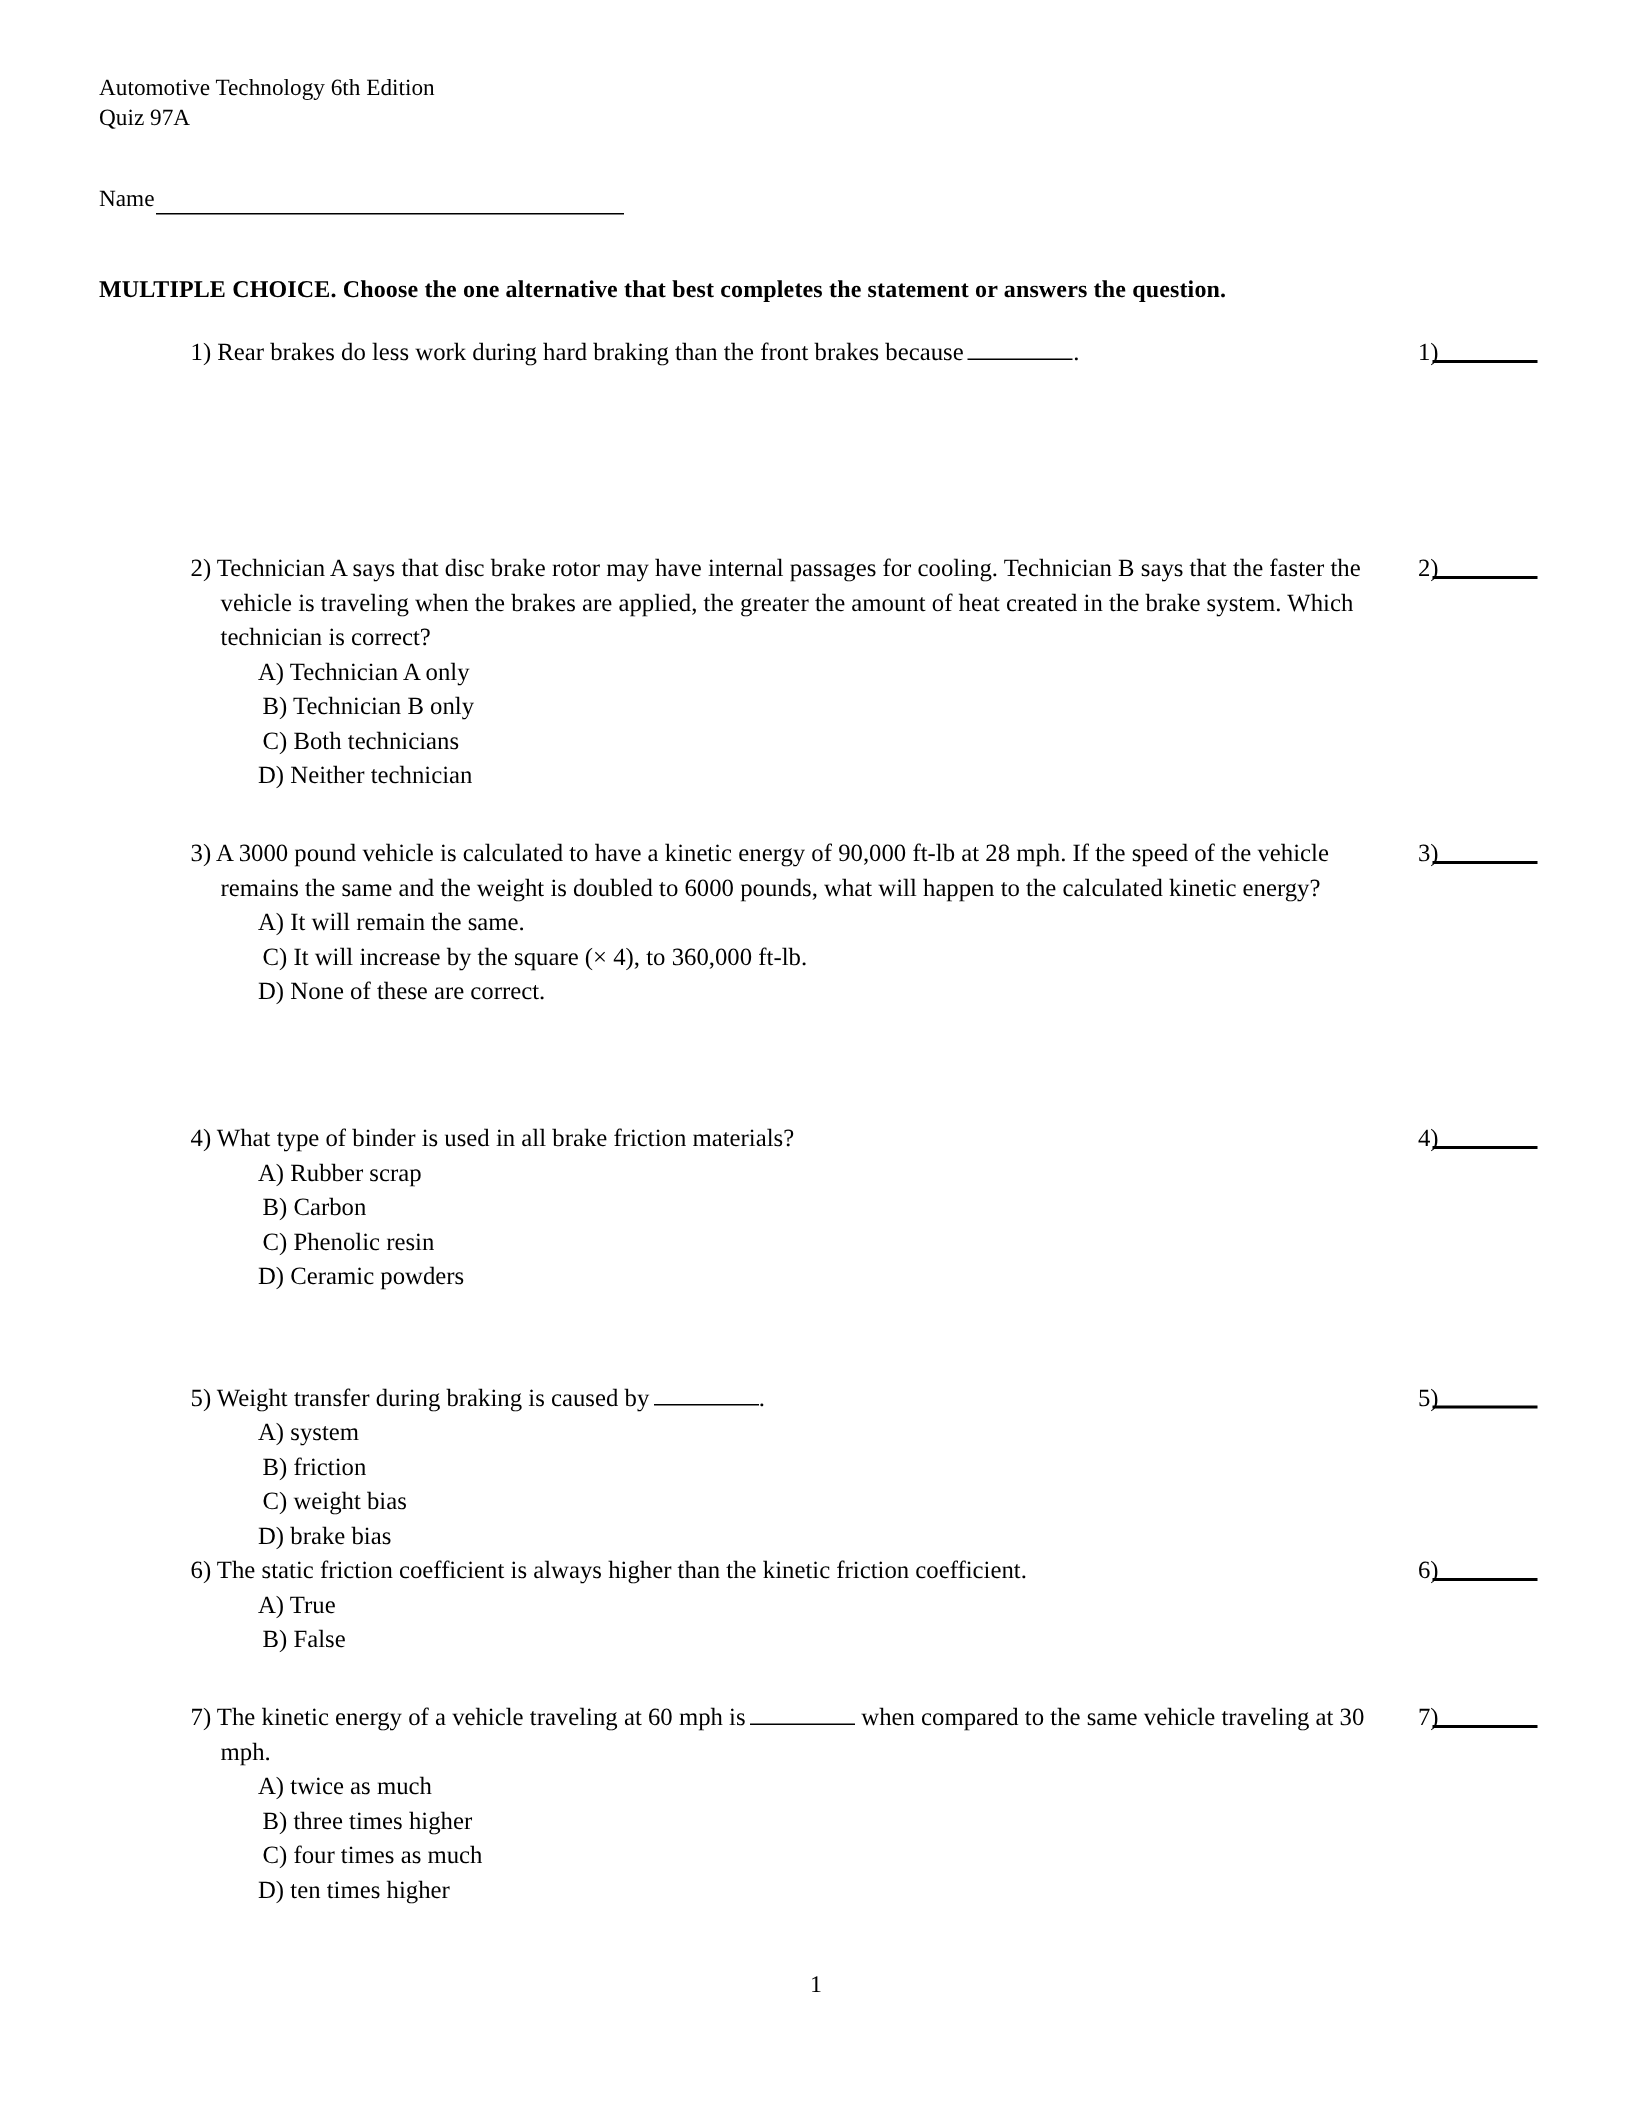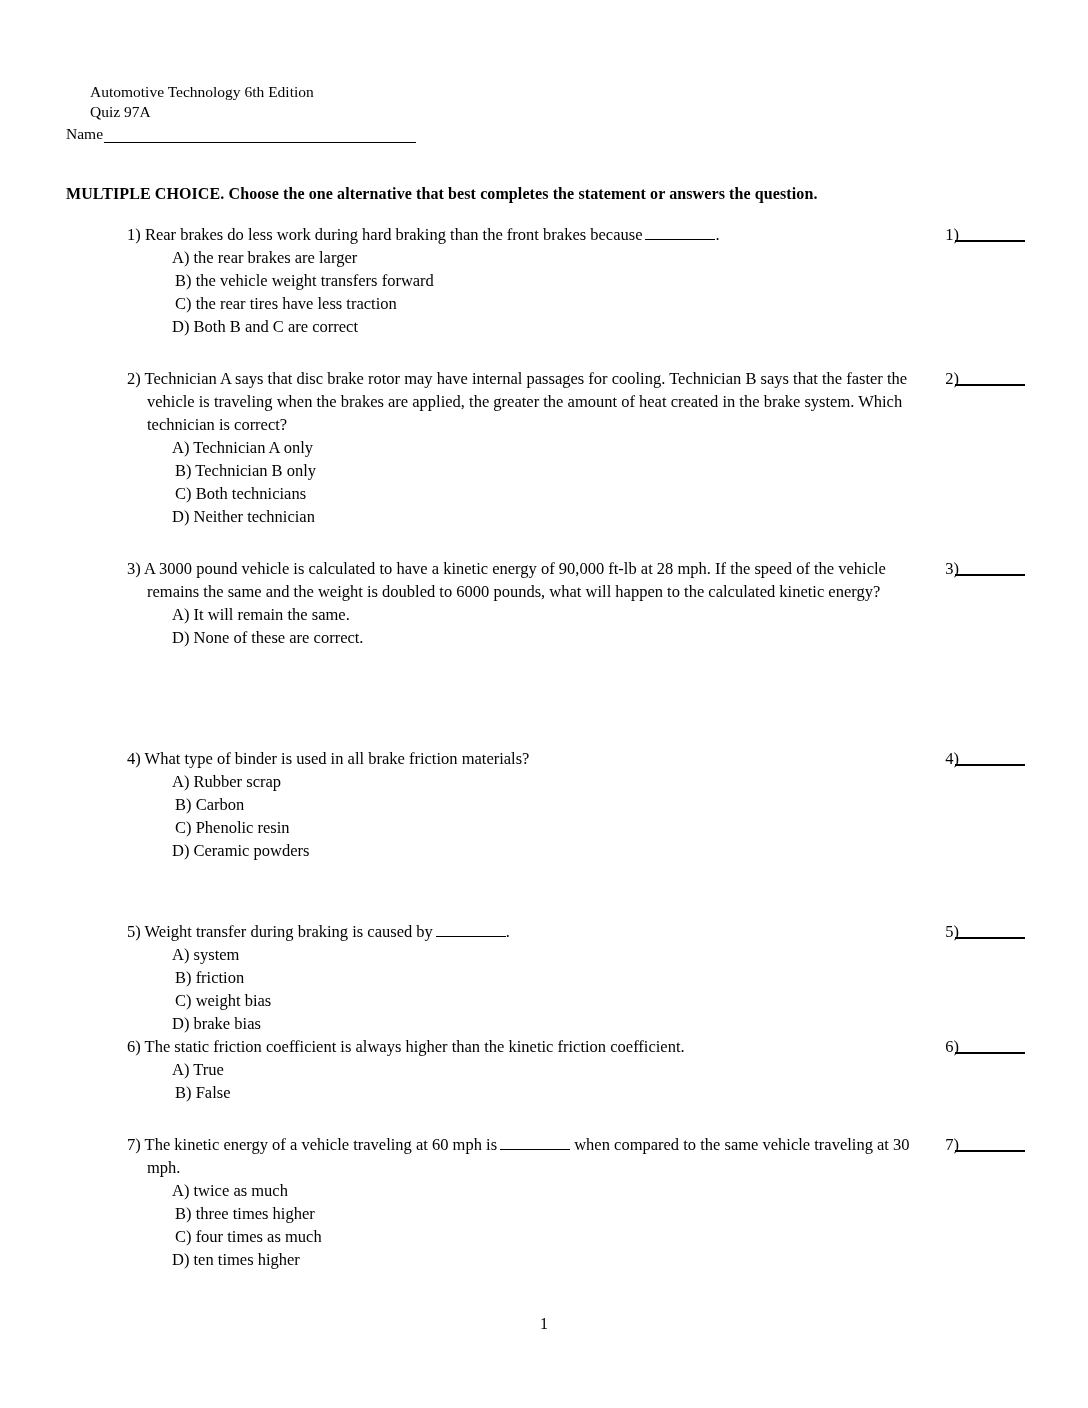--- a/index.html
+++ b/index.html
@@ -1,21 +1,21 @@
 <!DOCTYPE html>
 <html><head>
 <meta charset="utf-8">
 <style>
   html, body { margin: 0; padding: 0; background: #ffffff; }
   body {
     width: 1088px; height: 1408px; position: relative; overflow: hidden;
     font-family: "Liberation Serif", "DejaVu Serif", serif; color: #000;
   }
-  .header { position: absolute; left: 66px; top: 82px; font-size: 15.5px; line-height: 20px; margin-left: 24px; }
-  .name-row { position: absolute; left: 66px; top: 124px; font-size: 15.5px; display: flex; align-items: center; }
+  .header { position: absolute; left: 66px; top: 49px; font-size: 15.5px; line-height: 20px; }
+  .name-row { position: absolute; left: 66px; top: 124px; font-size: 15.5px; display: flex; align-items: flex-start; }
   .name-line { display: inline-block; width: 312px; border-bottom: 1px solid #000; height: 18px; margin-left: 1px; }
   .instructions { position: absolute; left: 66px; top: 185px; font-size: 16px; font-weight: bold; letter-spacing: 0.1px; }
   .question { position: absolute; left: 127px; width: 960px; font-size: 16.5px; line-height: 23px; }
   .q-stem { width: 780px; padding-left: 20px; text-indent: -20px; }
   .q-num-right { position: absolute; left: 802px; top: 0; width: 30px; text-align: right; }
   .answer-line { position: absolute; left: 828px; top: 17px; width: 70px; border-bottom: 2px solid #000; }
   .choices { padding-left: 45px; }
   .choice { height: 23px; }
   .choice.b, .choice.c { padding-left: 3px; }
   .blank { display: inline-block; width: 70px; border-bottom: 1px solid #000; height: 14px; vertical-align: baseline; margin-left: 3px; }
@@ -36,26 +36,20 @@
 
 <div class="instructions">MULTIPLE CHOICE.  Choose the one alternative that best completes the statement or answers the question.</div>
 
 <div class="question" style="top:223px;">
   <div class="q-stem">
     <span>1)</span>
     <span>Rear brakes do less work during hard braking than the front brakes because</span><span class="blank"></span><span>.</span>
   </div>
   <span class="q-num-right">1)</span>
   <span class="answer-line"></span>
-  <div class="choices">
-    <div class="choice a">A) the rear brakes are larger</div>
-    <div class="choice b">B) the vehicle weight transfers forward</div>
-    <div class="choice c">C) the rear tires have less traction</div>
-    <div class="choice d">D) Both B and C are correct</div>
-  </div>
 </div>
 
 <div class="question" style="top:367px;">
   <div class="q-stem">
     <span>2)</span>
     <span>Technician A says that disc brake rotor may have internal passages for cooling. Technician B says that the faster the vehicle is traveling when the brakes are applied, the greater the amount of heat created in the brake system. Which technician is correct?</span>
   </div>
   <span class="q-num-right">2)</span>
   <span class="answer-line"></span>
   <div class="choices">
@@ -68,20 +62,21 @@
 
 <div class="question" style="top:557px;">
   <div class="q-stem">
     <span>3)</span>
     <span>A 3000 pound vehicle is calculated to have a kinetic energy of 90,000 ft-lb at 28 mph. If the speed of the vehicle remains the same and the weight is doubled to 6000 pounds, what will happen to the calculated kinetic energy?</span>
   </div>
   <span class="q-num-right">3)</span>
   <span class="answer-line"></span>
   <div class="choices">
     <div class="choice a">A) It will remain the same.</div>
+    <div class="choice c">C) It will increase by the square (× 4), to 360,000 ft-lb.</div>
     <div class="choice d">D) None of these are correct.</div>
   </div>
 </div>
 
 <div class="question" style="top:747px;">
   <div class="q-stem">
     <span>4)</span>
     <span>What type of binder is used in all brake friction materials?</span>
   </div>
   <span class="q-num-right">4)</span>

